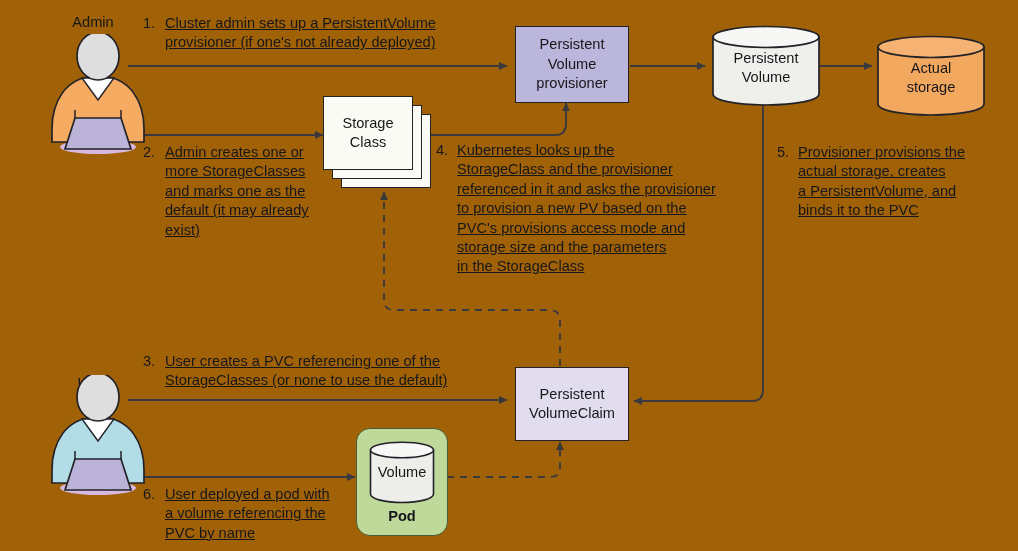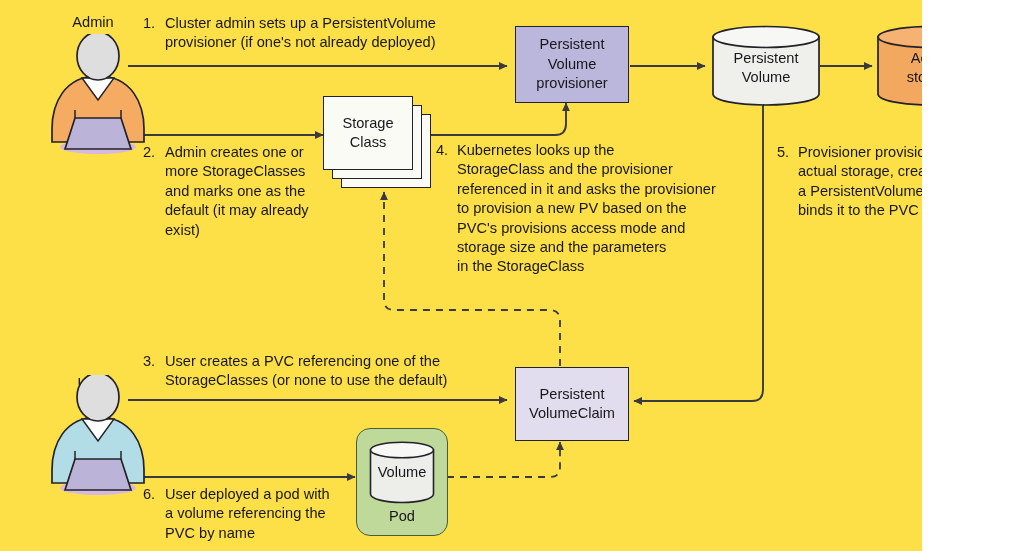--- a/index.html
+++ b/index.html
@@ -6,23 +6,23 @@
     margin: 0;
     padding: 0;
     background: #ffffff;
   }
   body {
     font-family: "Liberation Sans", sans-serif;
     color: #17171a;
   }
   #canvas {
     position: relative;
-    width: 922px;
+    width: 1018px;
     height: 551px;
-    background: #fde047;
+    background: #a16207;
     overflow: hidden;
   }
   #wires {
     position: absolute;
     left: 0;
     top: 0;
     width: 1018px;
     height: 551px;
   }
   .node {
@@ -36,20 +36,21 @@
     color: #17171a;
   }
   .step .num {
     position: absolute;
     left: 0;
     top: 0;
   }
   .step .body {
     display: block;
     white-space: pre-line;
+    text-decoration: underline;
   }
   .person-label {
     position: absolute;
     font-size: 14.6px;
     line-height: 16px;
     color: #17171a;
     text-align: center;
     white-space: pre;
   }
   .boxnode {
@@ -162,41 +163,41 @@
 
   <div class="node" style="left:711px; top:25px; width:110px; height:81px;">
     <svg width="110" height="81" viewBox="0 0 110 81">
       <path d="M2,12 L2,69 C2,75.5 25.6,80 55,80 C84.4,80 108,75.5 108,69 L108,12 Z" fill="#efefec" stroke="#222228" stroke-width="1.7"></path>
       <ellipse cx="55" cy="12" rx="53" ry="10.5" fill="#f7f7f5" stroke="#222228" stroke-width="1.7"></ellipse>
     </svg>
     <div class="cyl-label" style="top:24px;">Persistent
 Volume</div>
   </div>
 
-  <div class="node" style="left:876px; top:25px; width:110px; height:81px;">
+  <div class="node" style="left:876px; top:35px; width:110px; height:81px;">
     <svg width="110" height="81" viewBox="0 0 110 81">
       <path d="M2,12 L2,69 C2,75.5 25.6,80 55,80 C84.4,80 108,75.5 108,69 L108,12 Z" fill="#f3a860" stroke="#222228" stroke-width="1.7"></path>
       <ellipse cx="55" cy="12" rx="53" ry="10.5" fill="#f6b272" stroke="#222228" stroke-width="1.7"></ellipse>
     </svg>
     <div class="cyl-label" style="top:24px;">Actual
 storage</div>
   </div>
 
   <div class="boxnode lavender" style="left:515px; top:367px; width:114px; height:74px;">Persistent
 VolumeClaim</div>
 
   <div class="podbox" style="left:356px; top:428px; width:92px; height:108px;"></div>
   <div class="node" style="left:369px; top:441px; width:66px; height:63px;">
     <svg width="66" height="63" viewBox="0 0 66 63">
       <path d="M1.5,9 L1.5,53 C1.5,58 16.3,61.5 33,61.5 C49.7,61.5 64.5,58 64.5,53 L64.5,9 Z" fill="#ededea" stroke="#222228" stroke-width="1.6"></path>
       <ellipse cx="33" cy="9" rx="31.5" ry="7.7" fill="#f7f7f5" stroke="#222228" stroke-width="1.6"></ellipse>
     </svg>
     <div class="cyl-label" style="top:22px;">Volume</div>
   </div>
-  <div class="podlabel" style="left:356px; top:508px; width:92px;">Pod</div>
+  <div class="podlabel" style="left:356px; top:508px; width:92px;font-weight:bold;">Pod</div>
 
   <div class="step" style="left:143px; top:14px; width:380px; padding-left:22px;">
     <span class="num">1.</span>
     <span class="body">Cluster admin sets up a PersistentVolume
 provisioner (if one's not already deployed)</span>
   </div>
 
   <div class="step" style="left:143px; top:143px; width:200px; padding-left:22px;">
     <span class="num">2.</span>
     <span class="body">Admin creates one or

